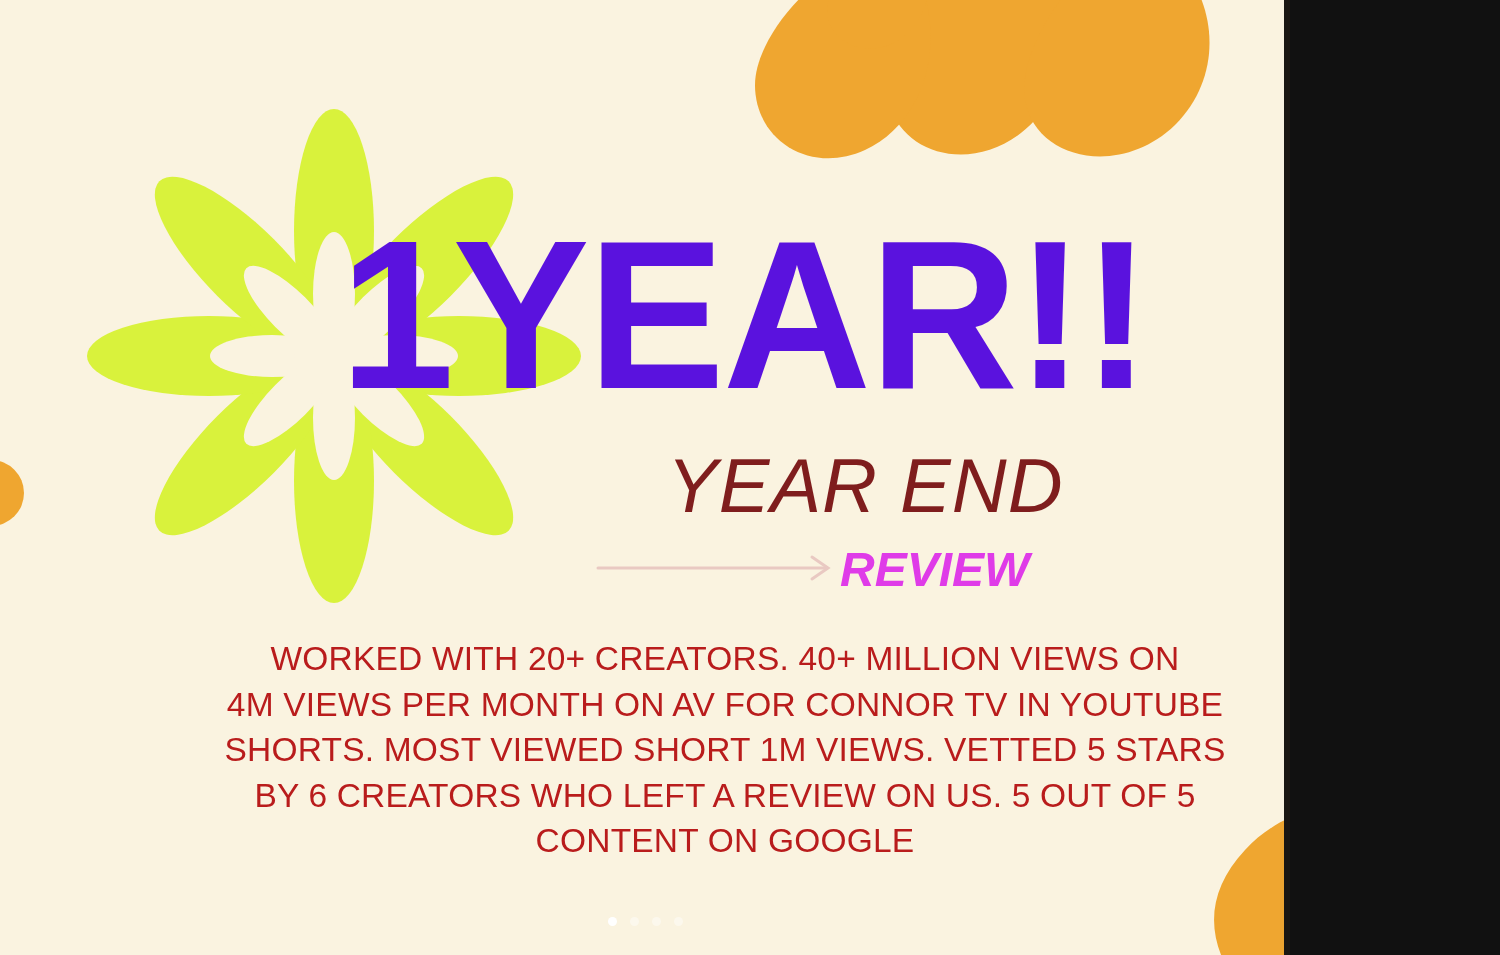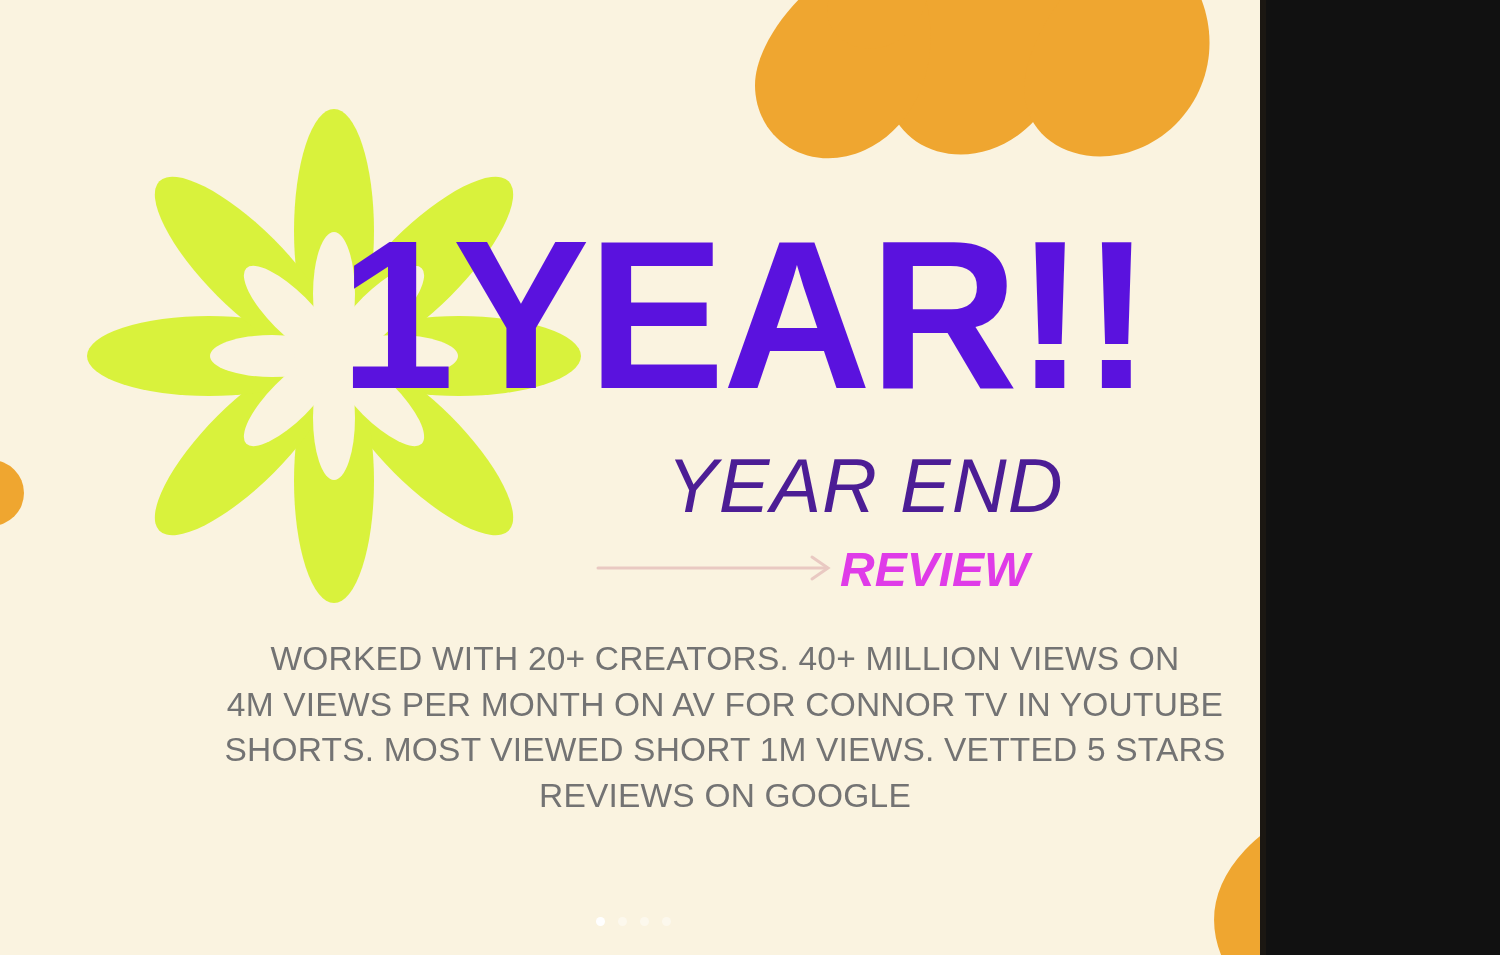--- a/index.html
+++ b/index.html
@@ -8,20 +8,21 @@
     padding: 0;
     background: #111;
   }
   #stage {
     position: relative;
     width: 1266px;
     height: 955px;
     overflow: hidden;
     font-family: "Liberation Sans", sans-serif;
     background: #FAF3E0;
+    padding-left: 24px;
   }
   .deco-svg { position: absolute; top: 0; left: 0; overflow: visible; }
 
   
   .edge-strip {
     position: absolute;
     top: 0; right: 0;
     width: 6px; height: 955px;
     background: #1b1712;
     z-index: 40;
@@ -50,21 +51,21 @@
   }
   .sub-line1 {
     position: absolute;
     left: 667px;
     top: 448px;
     font-size: 76px;
     line-height: 1;
     font-style: italic;
     font-weight: 400;
     letter-spacing: 1px;
-    color: #4c1d95;
+    color: #7f1d1d;
     font-family: "Liberation Sans", sans-serif;
     white-space: nowrap;
   }
   .sub-line2 {
     position: absolute;
     left: 840px;
     top: 546px;
     font-size: 48px;
     line-height: 1;
     font-style: italic;
@@ -76,21 +77,21 @@
   }
 
   
   .body-copy {
     position: absolute;
     left: 195px;
     top: 636px;
     width: 1060px;
     text-align: center;
     z-index: 12;
-    color: #737373;
+    color: #b91c1c;
     font-size: 33.5px;
     line-height: 45.5px;
     letter-spacing: 0.2px;
     font-weight: 400;
     font-family: "Liberation Sans", sans-serif;
   }
   .body-copy p { margin: 0; }
 
   
   .next-btn {
@@ -218,21 +219,22 @@
   <div class="headline-wrap">
     <div class="title-main">1YEAR!!</div>
     <div class="sub-line1">YEAR END</div>
     <div class="sub-line2">REVIEW</div>
   </div>
 
   <div class="body-copy">
     <p>WORKED WITH 20+ CREATORS. 40+ MILLION VIEWS ON</p>
     <p>4M VIEWS PER MONTH ON AV FOR CONNOR TV IN YOUTUBE</p>
     <p>SHORTS. MOST VIEWED SHORT 1M VIEWS. VETTED 5 STARS</p>
-    <p>REVIEWS ON GOOGLE</p>
+    <p>BY 6 CREATORS WHO LEFT A REVIEW ON US. 5 OUT OF 5</p>
+    <p>CONTENT ON GOOGLE</p>
   </div>
 
   <button class="next-btn" aria-label="Next slide">
     <span>
       <svg width="17" height="26" viewBox="0 0 17 26">
         <polyline points="4,3 14,13 4,23" fill="none" stroke="#9a9086" stroke-width="3.4" stroke-linecap="round" stroke-linejoin="round"></polyline>
       </svg>
     </span>
   </button>
 

